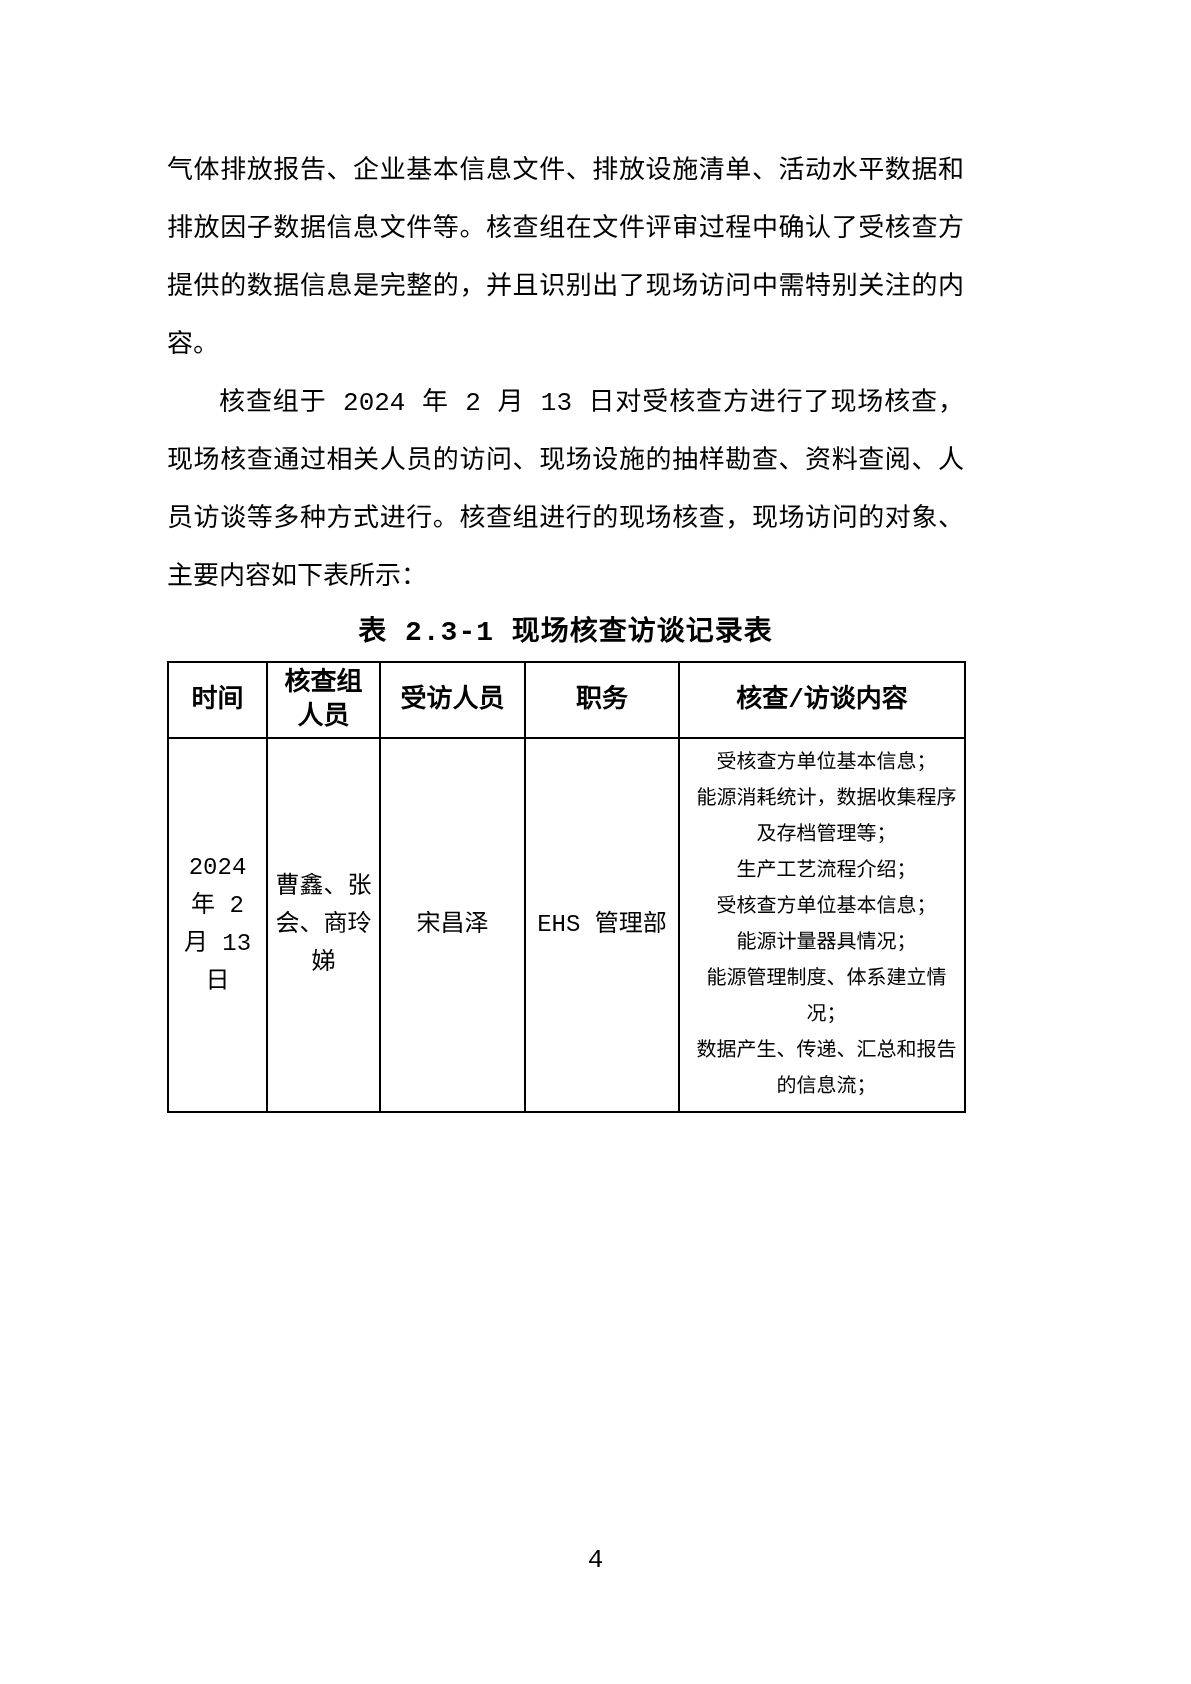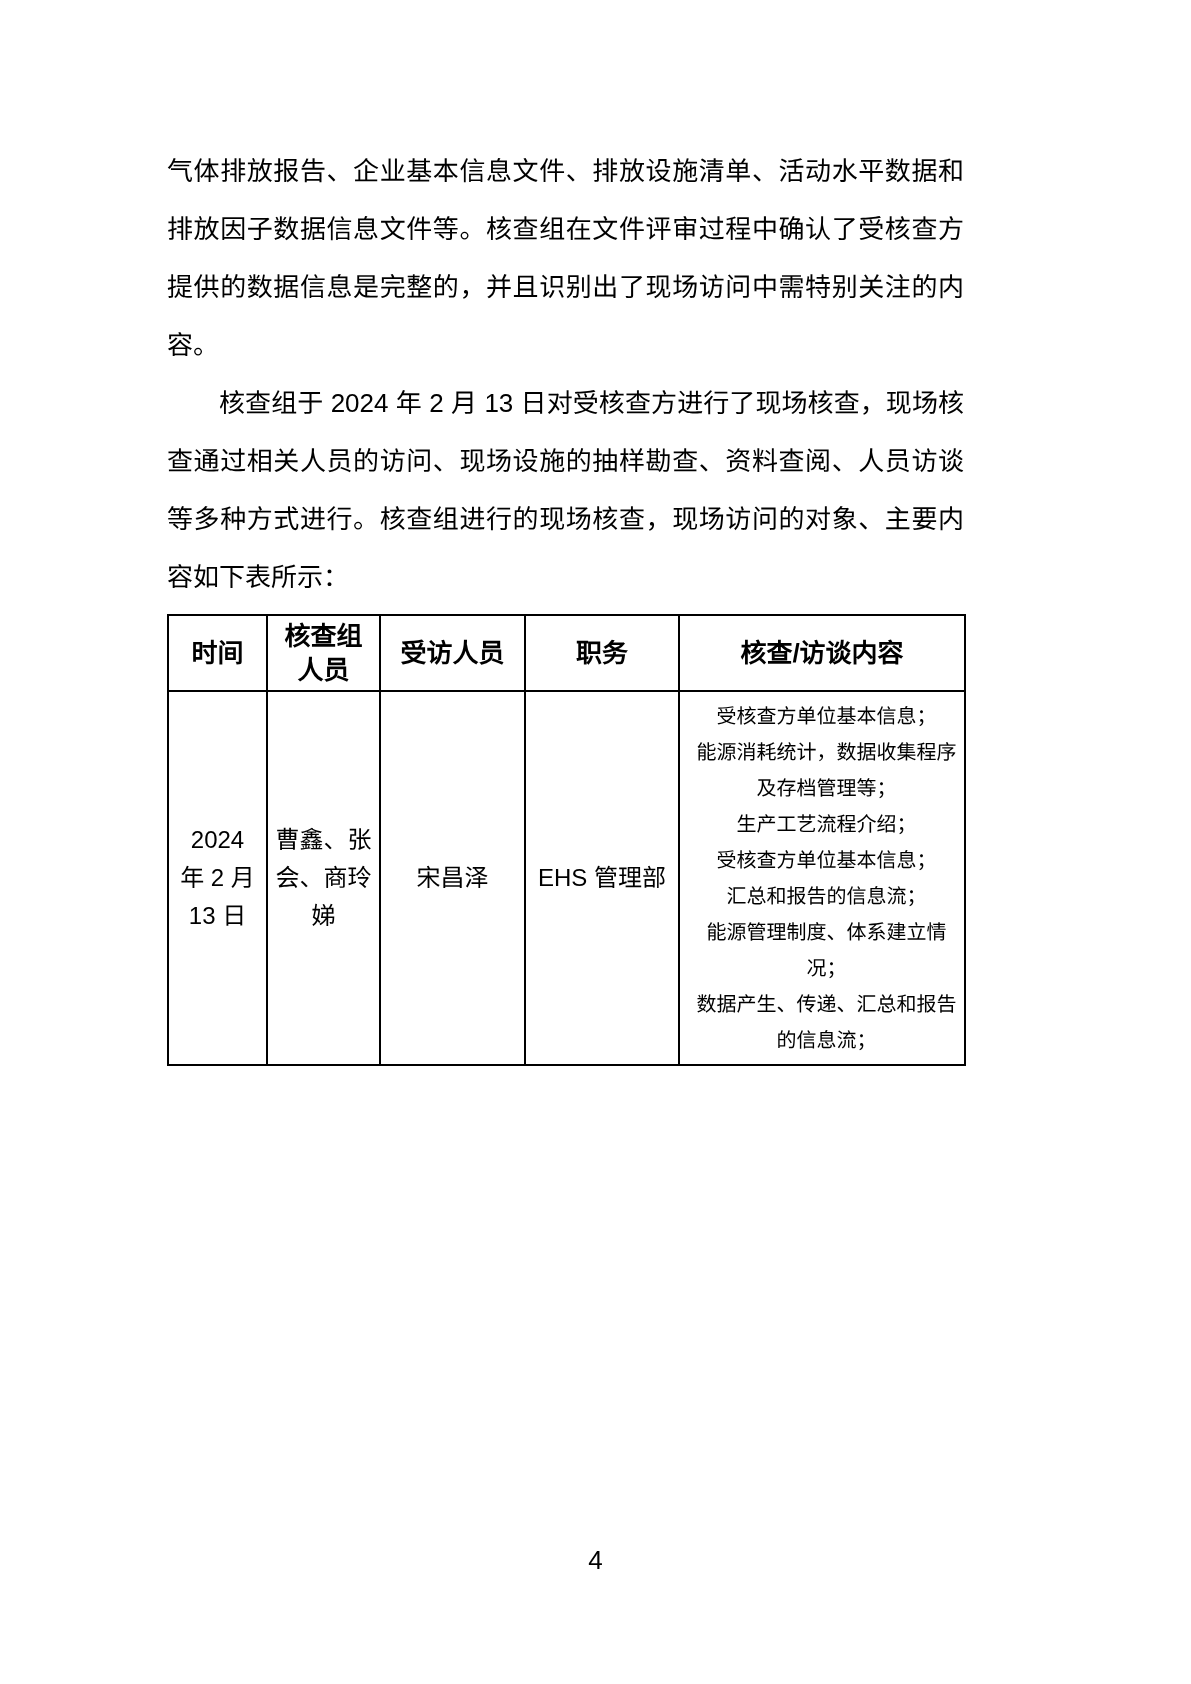--- a/index.html
+++ b/index.html
@@ -1,21 +1,21 @@
 <!DOCTYPE html>
 <html lang="zh-CN"><head>
 <meta charset="utf-8">
 <style>
   html,body { margin:0; padding:0; background:#ffffff; }
   .page {
     position:relative;
     width:1191px; height:1684px;
     background:#ffffff;
     color:#000000;
-    font-family:Liberation Sans, sans-serif;
+    font-family:Liberation Mono, monospace;
     box-sizing:border-box;
     padding:142px 227px 12px 167px;
     overflow:hidden;
   }
   p.body-para {
     margin:0;
     font-size:26px;
     line-height:58px;
     text-align:justify;
     word-break:break-all;
@@ -91,20 +91,21 @@
 <body>
 
 <div class="page">
 
   <p class="body-para">气体排放报告、企业基本信息文件、排放设施清单、活动水平数据和排放因子数据信息文件等。核查组在文件评审过程中确认了受核查方提供的数据信息是完整的，并且识别出了现场访问中需特别关注的内容。</p>
 
 
 
   <p class="body-para indent mt-p3">核查组于 2024 年 2 月 13 日对受核查方进行了现场核查，现场核查通过相关人员的访问、现场设施的抽样勘查、资料查阅、人员访谈等多种方式进行。核查组进行的现场核查，现场访问的对象、主要内容如下表所示：</p>
 
+  <div class="tbl-caption">表 2.3-1 现场核查访谈记录表</div>
 
   <table class="record-table">
     <colgroup>
       <col style="width:99px">
       <col style="width:113px">
       <col style="width:145px">
       <col style="width:154px">
       <col style="width:286px">
     </colgroup>
     <thead>
@@ -120,21 +121,21 @@
       <tr>
         <td class="cell-time">2024 年 2 月 13 日</td>
         <td>曹鑫、张会、商玲娣</td>
         <td>宋昌泽</td>
         <td>EHS 管理部</td>
         <td class="cell-topics">
           <div class="topic-line">受核查方单位基本信息；</div>
           <div class="topic-line">能源消耗统计，数据收集程序及存档管理等；</div>
           <div class="topic-line">生产工艺流程介绍；</div>
           <div class="topic-line">受核查方单位基本信息；</div>
-          <div class="topic-line">汇总和报告的信息流；</div>
+          <div class="topic-line">能源计量器具情况；</div>
           <div class="topic-line">能源管理制度、体系建立情况；</div>
           <div class="topic-line">数据产生、传递、汇总和报告的信息流；</div>
         </td>
       </tr>
     </tbody>
   </table>
 
 
 
   <div class="page-num">4</div>

